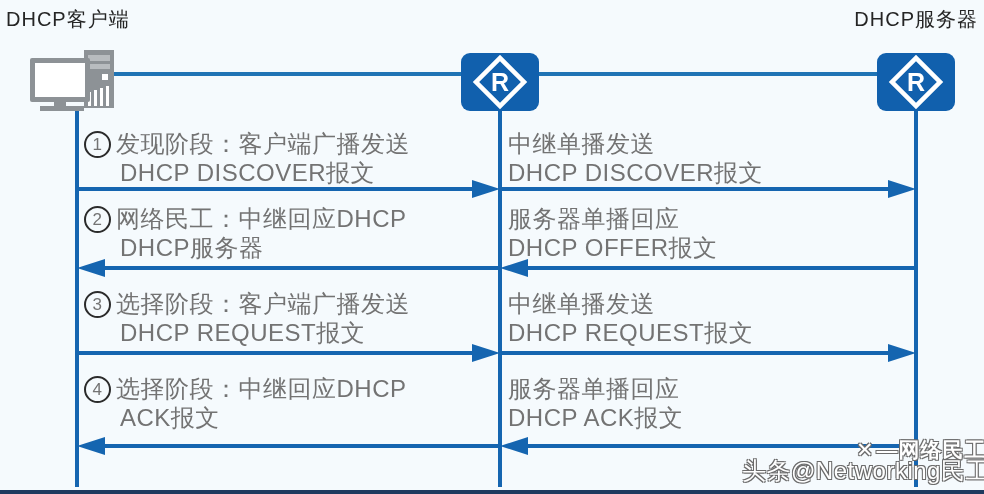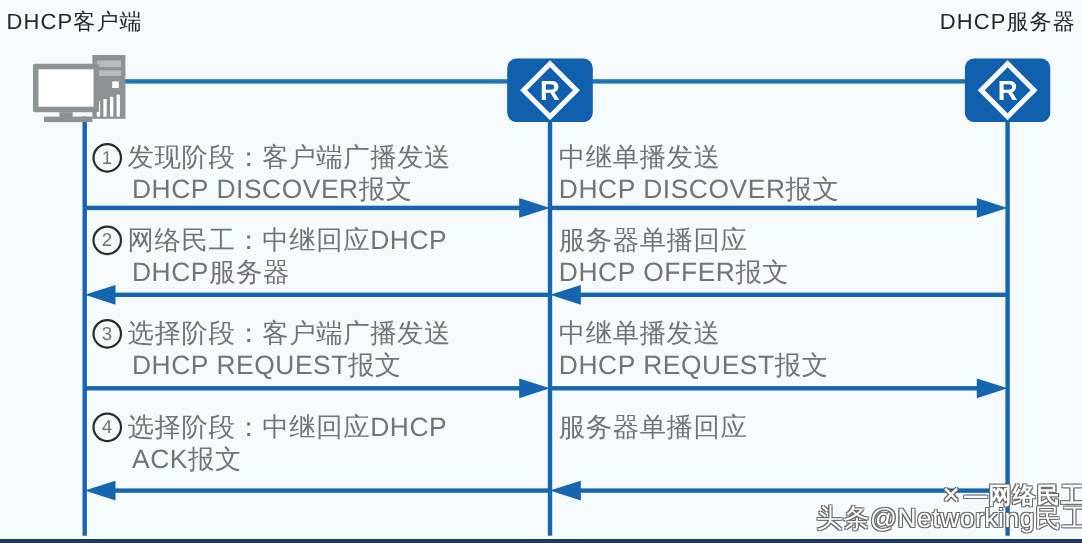--- a/index.html
+++ b/index.html
@@ -198,20 +198,21 @@
       <span class="shaft"></span>
       <span class="head"></span>
     </div>
 
   <div class="msg left r4">
     <span class="numcircle">4</span><span>选择阶段：中继回应DHCP</span>
     <span class="line2">ACK报文</span>
   </div>
   <div class="msg right r4">
     <span>服务器单播回应</span>
+    <span class="line2">DHCP ACK报文</span>
   </div>
   <div class="arrow dir-left halfL y4">
       <span class="shaft"></span>
       <span class="head"></span>
     </div>
   <div class="arrow dir-left halfR y4">
       <span class="shaft"></span>
       <span class="head"></span>
     </div>
 

